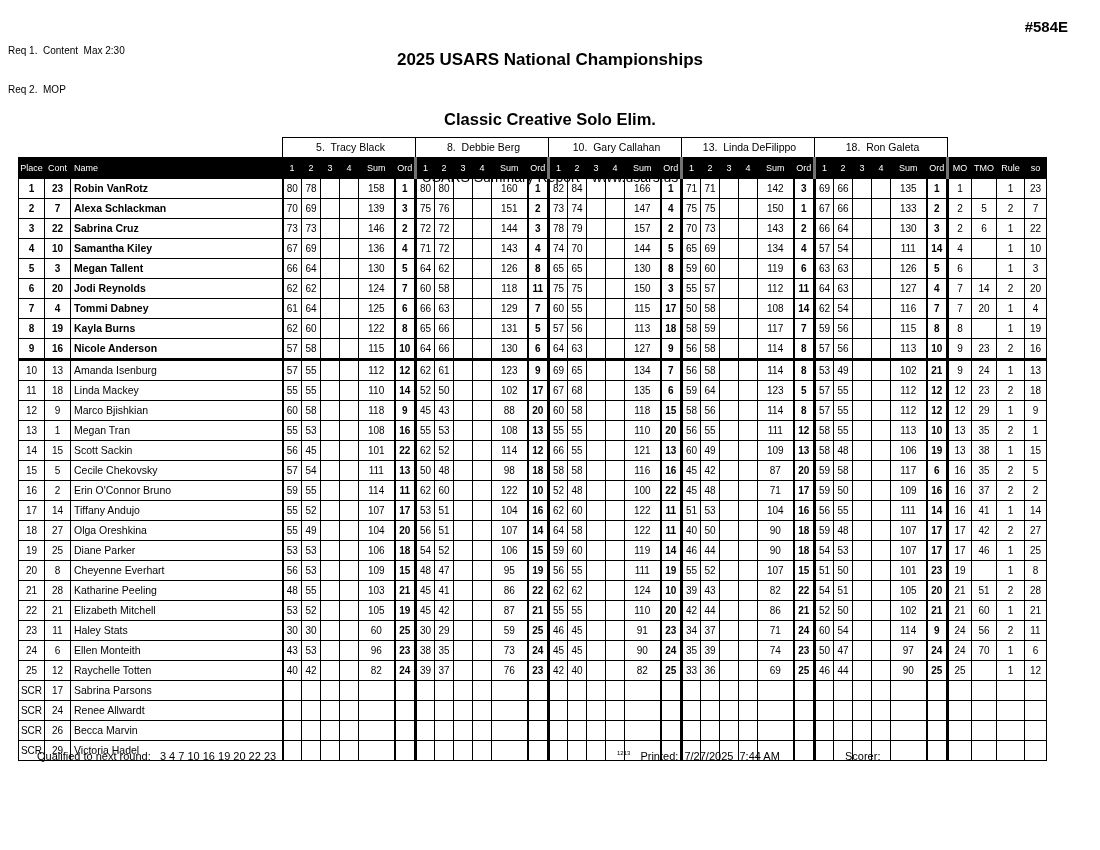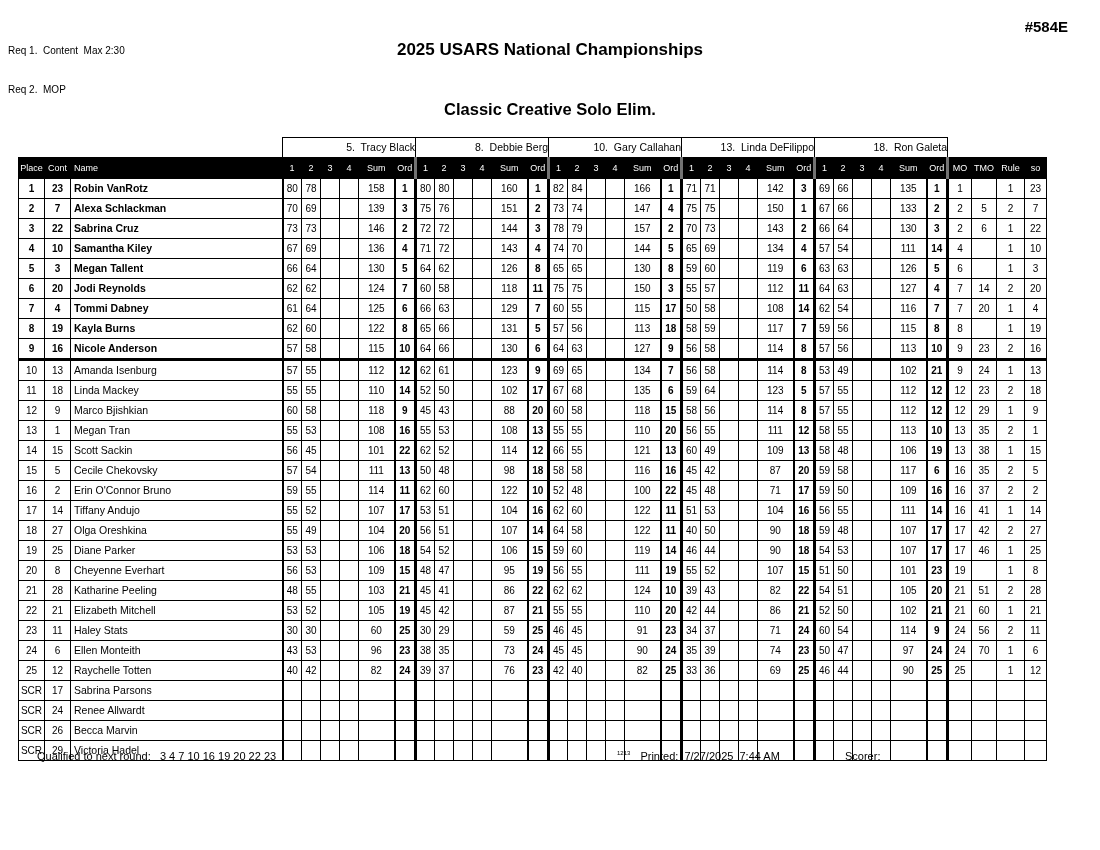--- a/index.html
+++ b/index.html
@@ -1,30 +1,30 @@
 <!DOCTYPE html>
 <html><head>
 <meta charset="utf-8">
 <style>
   html,body{margin:0;padding:0;}
   body{width:1100px;height:850px;background:#fff;color:#000;position:relative;
        font-family:"Liberation Sans",sans-serif;overflow:hidden;}
   .req{position:absolute;left:8px;top:18px;font-size:10px;line-height:13px;white-space:pre;}
   .docnum{position:absolute;right:32px;top:18px;font-size:15px;font-weight:bold;}
-  .hdr-center{padding-top:4px;text-align:center;white-space:pre;}
+  .hdr-center{padding-top:14px;text-align:center;white-space:pre;}
   .title{font-size:17px;font-weight:bold;}
   .venue{font-size:13.5px;margin-top:3px;}
   .event{font-size:16.5px;font-weight:bold;margin-top:4px;}
   .report{font-size:14px;margin-top:4px;}
 
   table{position:absolute;left:18px;top:137px;border-collapse:collapse;table-layout:fixed;}
   td{border:1px solid #000;height:19px;padding:0;font-size:10px;text-align:center;
      overflow:hidden;white-space:nowrap;}
   .nb{border:none;}
-  .jh{text-align:right;padding-left:3px;font-size:10.5px;white-space:pre;height:18px;}
+  .jh{text-align:center;padding-left:3px;font-size:10.5px;white-space:pre;height:18px;}
   .hb{background:#000;color:#fff;font-size:9px;height:20px;border:1px solid #000;}
   .hl{text-align:left;padding-left:3px;}
   .ho{border-left:2px solid #000;border-right:3px solid #737373;}
   .pc{text-align:center;}
   .name{text-align:left;padding-left:3px;font-size:10.5px;border-right:2px solid #000;}
   .b{font-weight:bold;}
   .sc{text-align:center;}
   .sum{text-align:center;}
   .ord{text-align:center;font-weight:bold;border-left:2px solid #000;border-right:3px solid #000;}
   .rc{text-align:center;}

